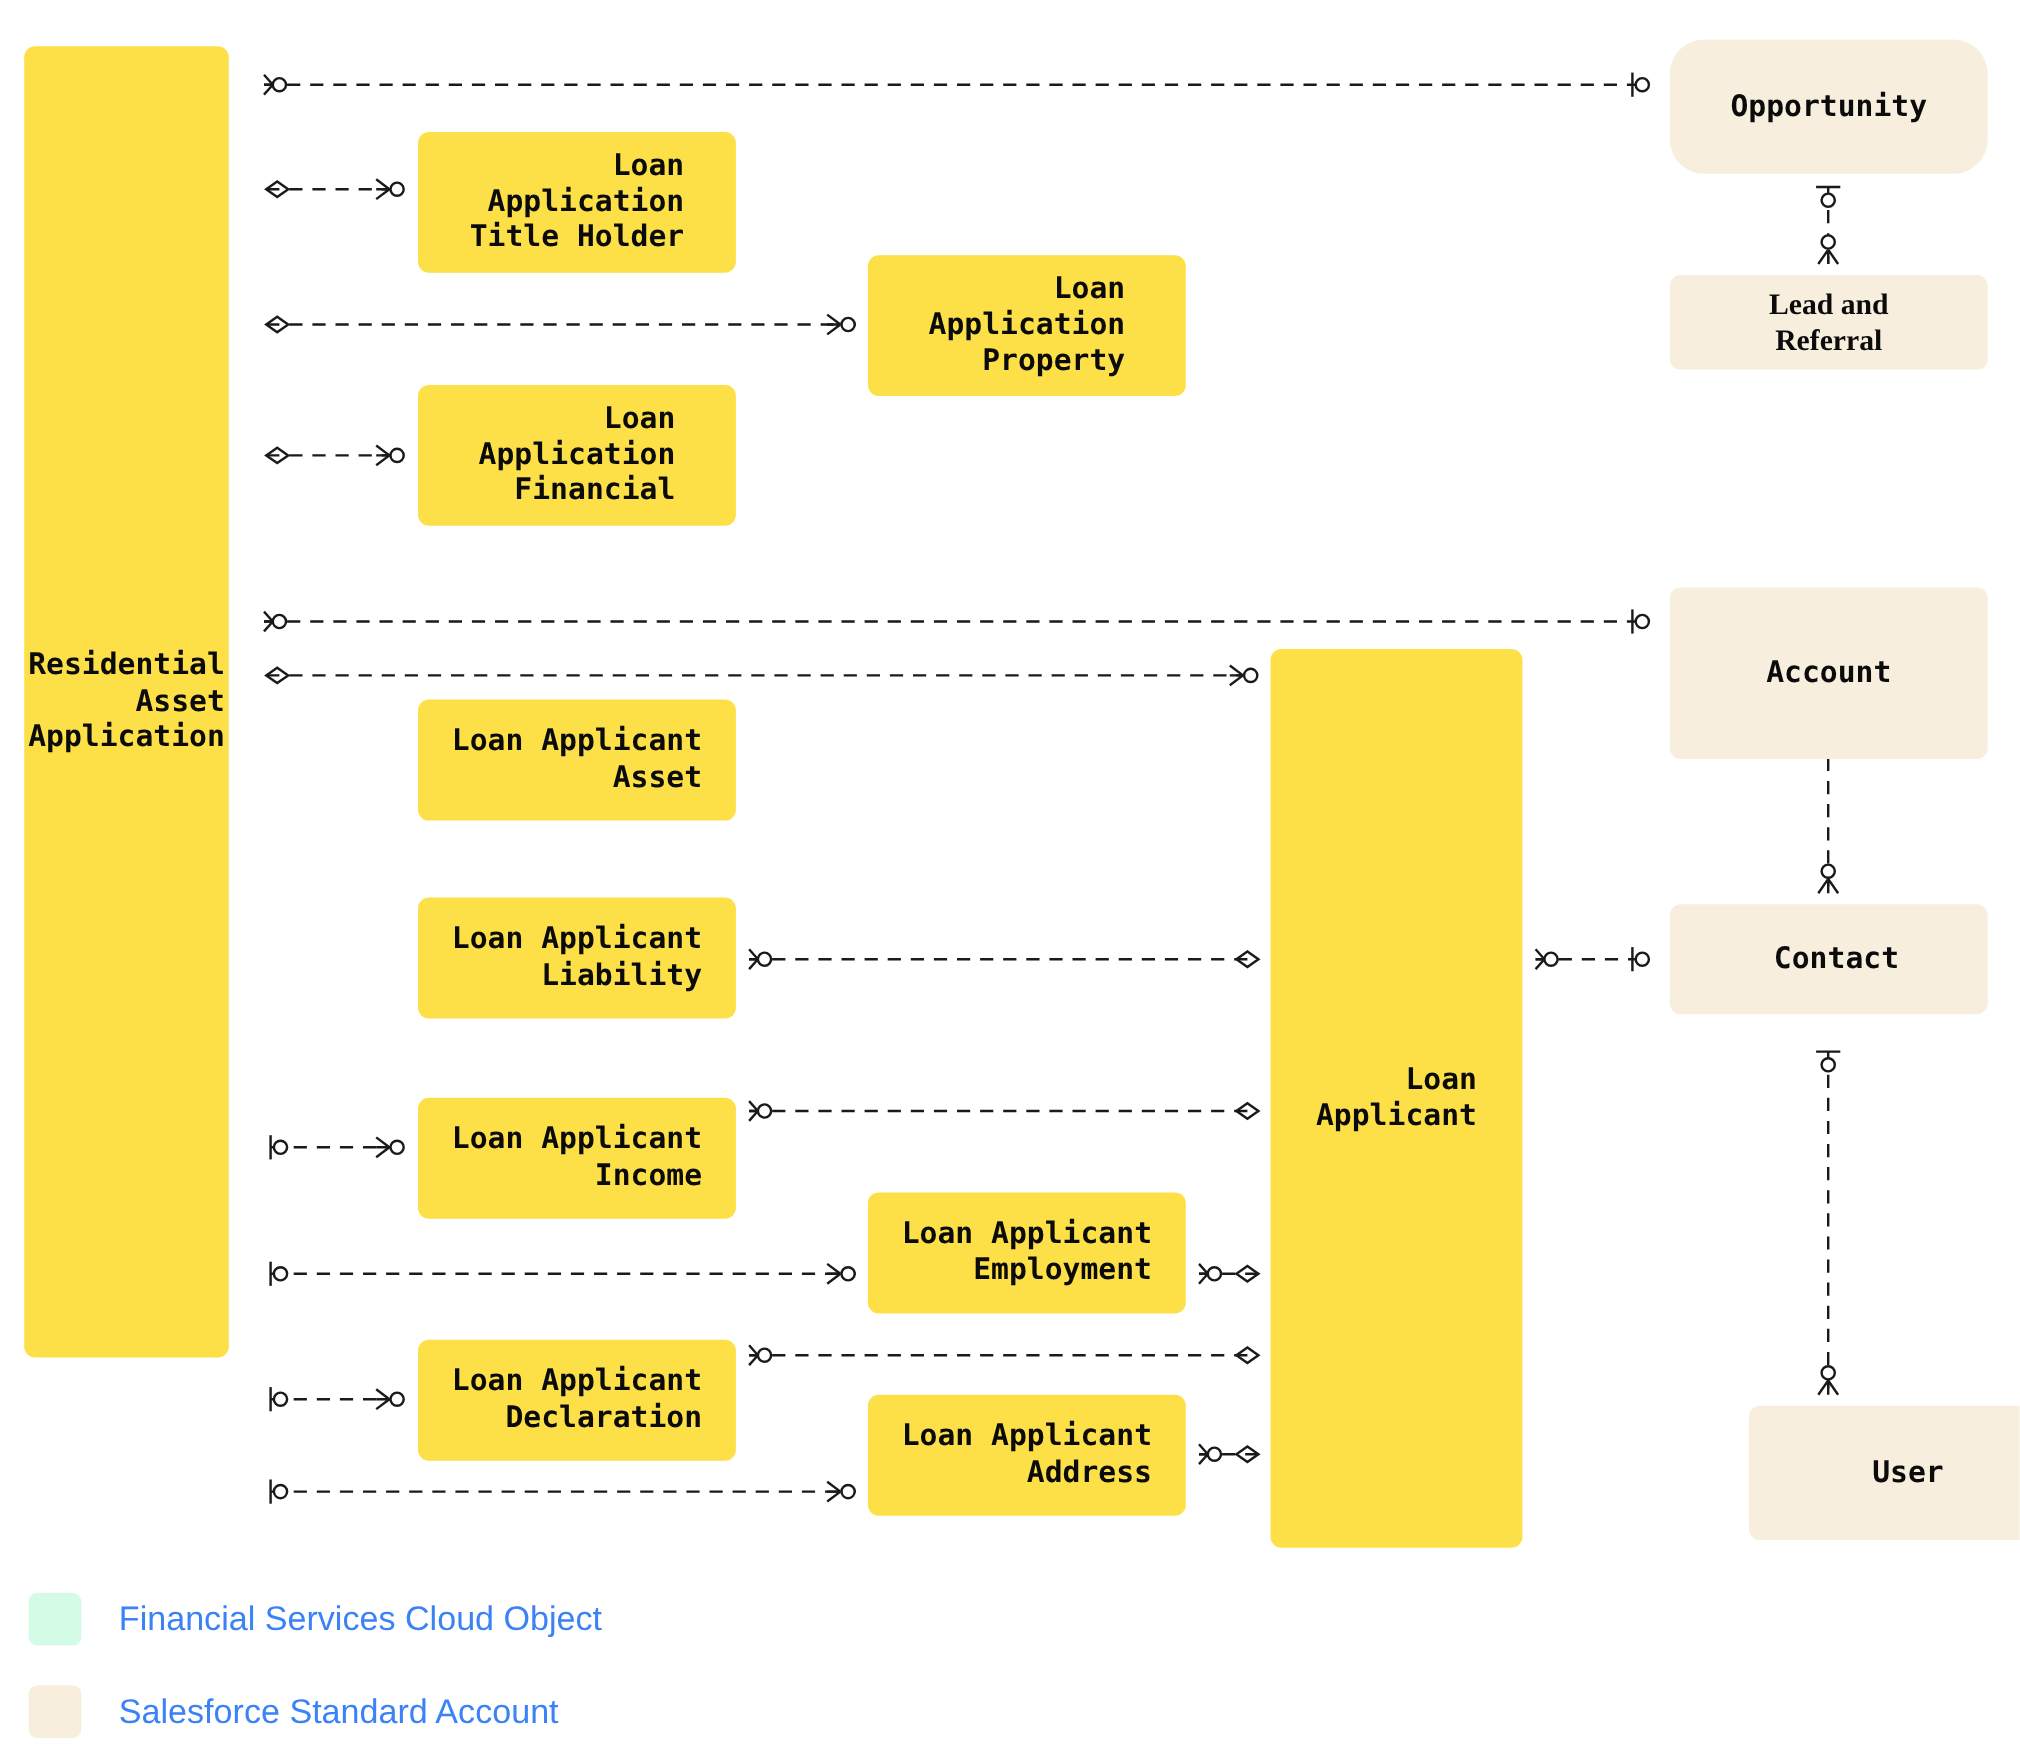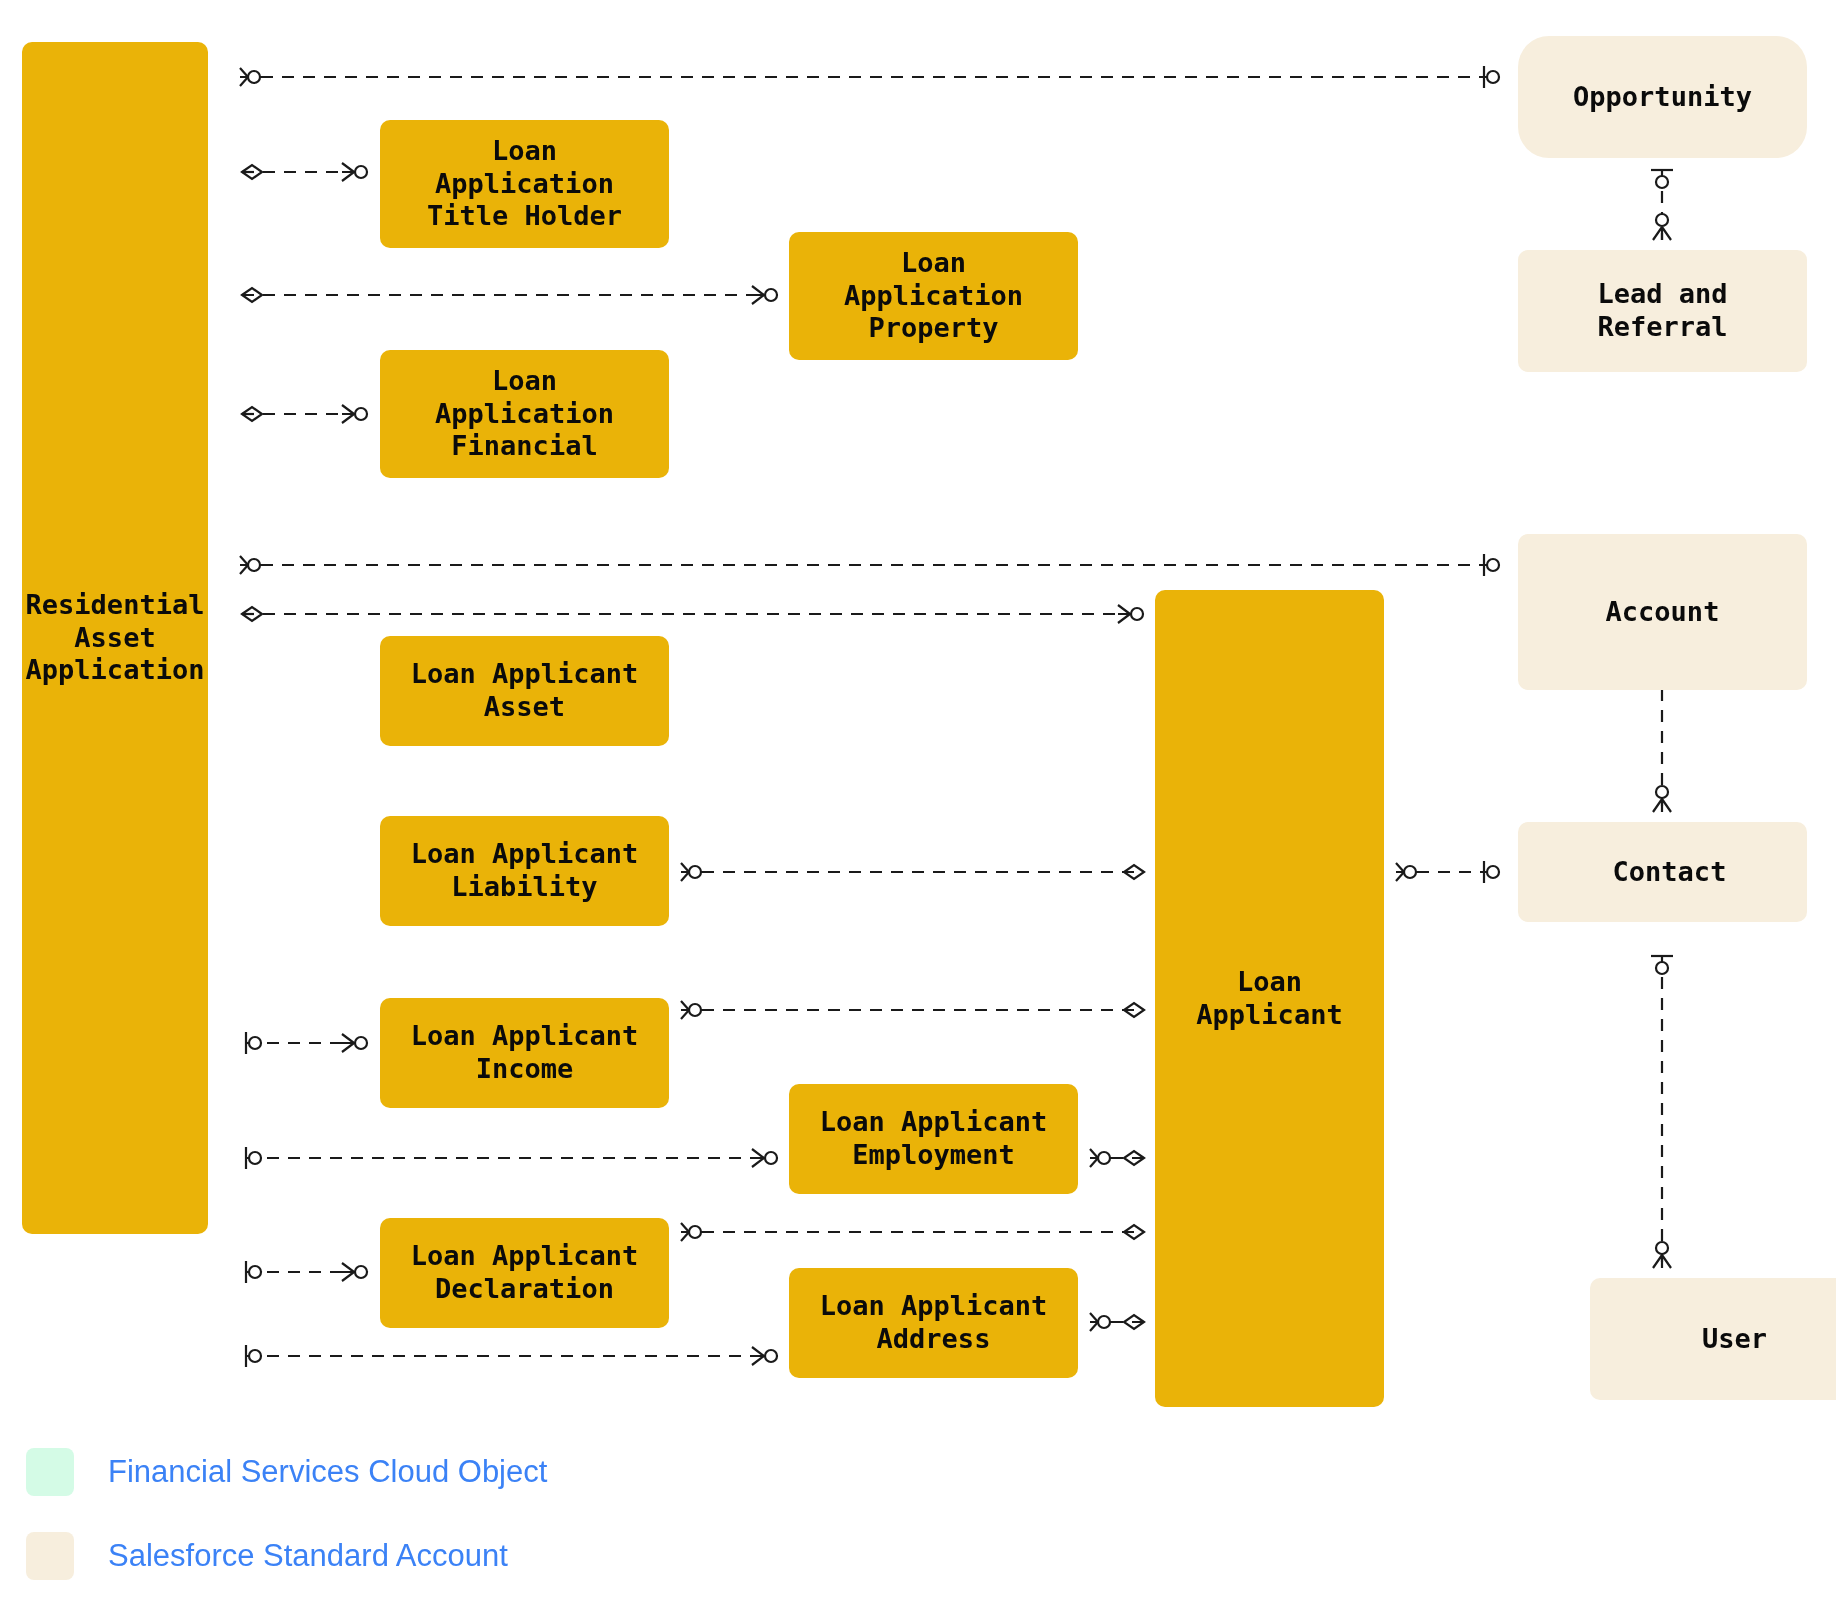--- a/index.html
+++ b/index.html
@@ -5,21 +5,21 @@
   html,body{margin:0;padding:0;background:#ffffff;}
   body{width:1836px;height:1604px;overflow:hidden;
        font-family:"DejaVu Sans Mono","Liberation Mono",monospace;}
   #diagram{position:relative;width:1836px;height:1604px;background:#ffffff;}
   svg.edges{position:absolute;left:0;top:0;width:1836px;height:1604px;pointer-events:none;}
   .entity{position:absolute;border-radius:10px;display:flex;align-items:center;
           justify-content:center;text-align:center;box-sizing:border-box;
           font-family:"DejaVu Sans Mono","Liberation Mono",monospace;
           font-weight:700;font-size:27px;line-height:1.22;color:#0b0b0b;
           letter-spacing:0px;white-space:pre-line;padding:4px 6px;}
-  .fsc{background:#eab308;}
+  .fsc{background:#fde047;text-align:right;}
   .sfdc{background:#f7eedd;}
   .legend{position:absolute;left:26px;top:1448px;}
   .legend-row{display:flex;align-items:center;margin-bottom:36px;}
   .legend-swatch{width:48px;height:48px;border-radius:8px;margin-right:34px;flex:0 0 auto;}
   .legend-label{font-family:"Liberation Sans",sans-serif;font-size:31px;color:#3b82f6;}
 </style>
 </head>
 <body>
 
 <div id="diagram">
@@ -172,21 +172,21 @@
 Income</div>
       <div class="entity fsc" style="left: 789px; top: 1084px; width: 289px; height: 110px;">Loan Applicant
 Employment</div>
       <div class="entity fsc" style="left: 380px; top: 1218px; width: 289px; height: 110px;">Loan Applicant
 Declaration</div>
       <div class="entity fsc" style="left: 789px; top: 1268px; width: 289px; height: 110px;">Loan Applicant
 Address</div>
       <div class="entity fsc" style="left: 1155px; top: 590px; width: 229px; height: 817px;">Loan
 Applicant</div>
       <div class="entity sfdc" style="left: 1518px; top: 36px; width: 289px; height: 122px; border-radius: 31px;">Opportunity</div>
-      <div class="entity sfdc" style="left: 1518px; top: 250px; width: 289px; height: 122px;">Lead and
+      <div class="entity sfdc" style="left: 1518px; top: 250px; width: 289px; height: 86px; font-family: Liberation Serif, serif;">Lead and
 Referral</div>
       <div class="entity sfdc" style="left: 1518px; top: 534px; width: 289px; height: 156px;">Account</div>
       <div class="entity sfdc" style="left: 1518px; top: 822px; width: 289px; height: 100px; padding-left: 20px;">Contact</div>
       <div class="entity sfdc" style="left: 1590px; top: 1278px; width: 289px; height: 122px;">User</div>
     </div>
 
   <div class="legend">
     <div class="legend-row">
       <div class="legend-swatch" style="background:#d4fbe6"></div>
       <div class="legend-label">Financial Services Cloud Object</div>

